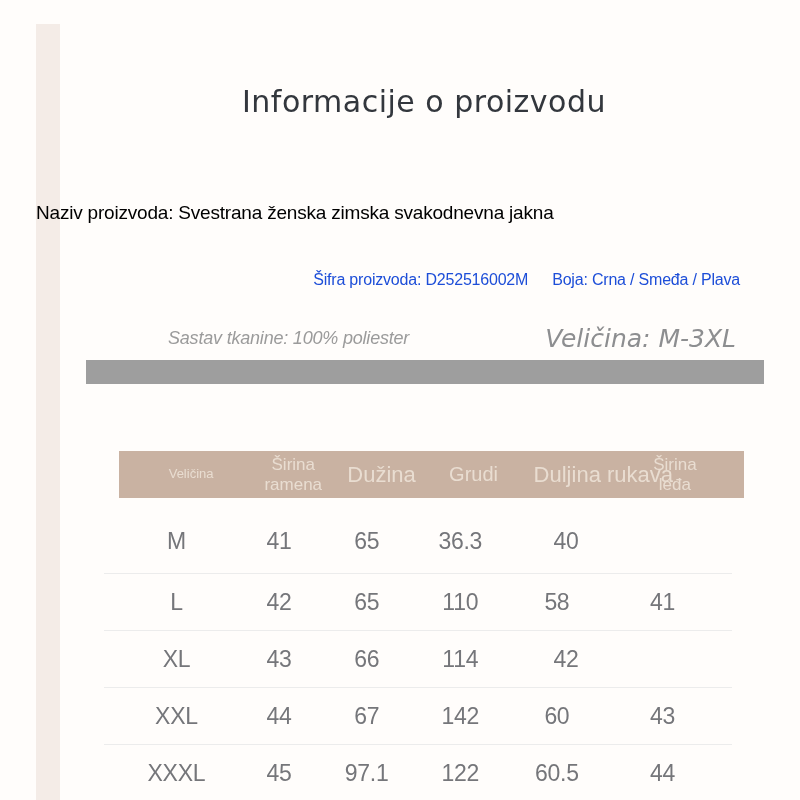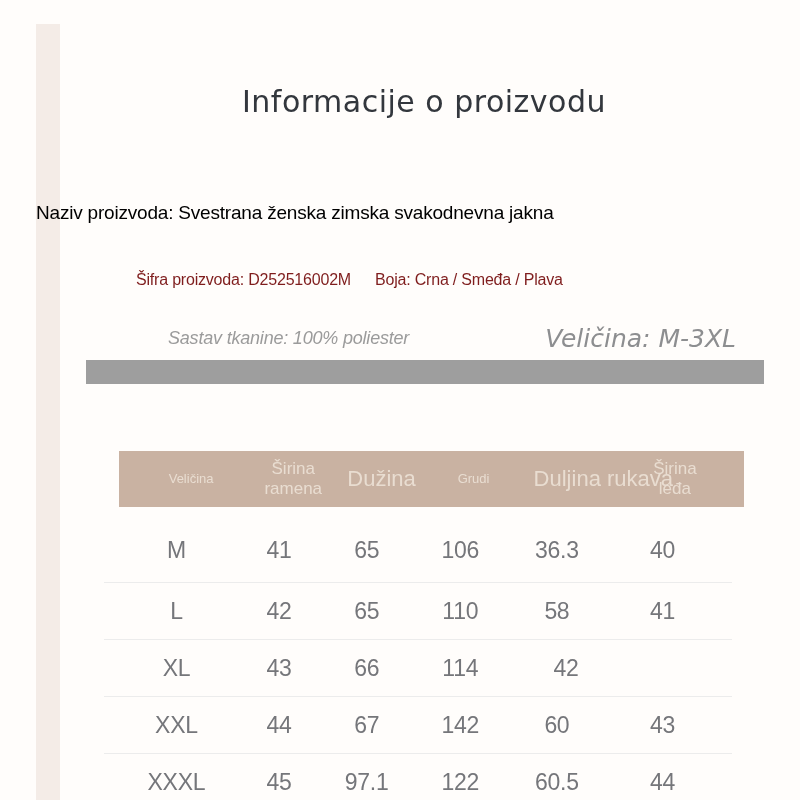--- a/index.html
+++ b/index.html
@@ -19,22 +19,22 @@
     font-size:30px; font-weight:400; color:#33373d; letter-spacing:0.5px;
   }
 
   .name-line {
     position:absolute; top:166px; left:0; width:100%;
     text-align:left; font-size:19px; color:#000000; letter-spacing:-0.2px;
   }
 
   .meta-row {
     position:absolute; top:223px; left:88px; right:60px;
-    display:flex; justify-content:flex-start; align-items:center;
-    font-size:16px; color:#7f1d1d; letter-spacing:-0.2px;
+    display:flex; justify-content:flex-end; align-items:center;
+    font-size:16px; color:#1d4ed8; letter-spacing:-0.2px;
   }
 
   .fabric-row {
     position:absolute; top:276px; left:120px; right:64px;
     display:flex; justify-content:space-between; align-items:center;font-style:italic;
   }
   .fabric { font-size:18px; color:#9b9b9b; letter-spacing:-0.2px; }
   .size-range {
     font-family:"DejaVu Sans", sans-serif;
     font-size:25px; color:#8d8e90;
@@ -43,31 +43,31 @@
   .divider { position:absolute; top:336px; left:62px; width:678px; height:2px; background:#9e9e9e; }
 
   .note {
     position:absolute; top:351px; left:0; width:100%;
     text-align:center; font-size:17px; line-height:26px;
     color:#9b9b9b; white-space:pre-line; letter-spacing:-0.2px;
   }
 
   .size-table { position:absolute; top:415px; left:56px; width:676px; }
   .thead {
-    display:flex; align-items:center; height:56px;
+    display:flex; align-items:center; height:47px;
     background:#c9b2a2; color:#e9ddd1;margin-left:27px;
   }
   .tcell { text-align:center; }
   .c0 { width:20%; } .c1 { width:14%; } .c2 { width:15%; }
   .c3 { width:16%; } .c4 { width:16%; } .c5 { width:19%; }
   .thead .tcell { white-space:pre-line; line-height:1.15; }
   .h-sm { font-size:13px; }
   .h-md { font-size:17px; }
   .h-lg { font-size:22px; white-space:nowrap !important; }
-  .h-gr { font-size:13px; }
+  .h-gr { font-size:20px; }
 
   .trow {
     display:flex; align-items:center; height:57px;
     border-bottom:1px solid #ececec;
     color:#75767a; font-size:23px; letter-spacing:-0.3px;
   }
   .trow.first { height:64px; }
   .trow.last { border-bottom:1px solid #4c1d95; }
 </style>
 </head>
@@ -102,21 +102,20 @@
       <div class="tcell c3 h-gr">Grudi</div>
       <div class="tcell c4 h-lg">Duljina rukava</div>
       <div class="tcell c5 h-md">Širina
 leđa</div>
     </div>
     <div>
         <div class="trow first">
           <div class="tcell c0">M</div>
           <div class="tcell c1">41</div>
           <div class="tcell c2">65</div>
-          <div class="tcell c3">106</div>
           <div class="tcell c4">36.3</div>
           <div class="tcell c5">40</div>
         </div>
         <div class="trow">
           <div class="tcell c0">L</div>
           <div class="tcell c1">42</div>
           <div class="tcell c2">65</div>
           <div class="tcell c3">110</div>
           <div class="tcell c4">58</div>
           <div class="tcell c5">41</div>

